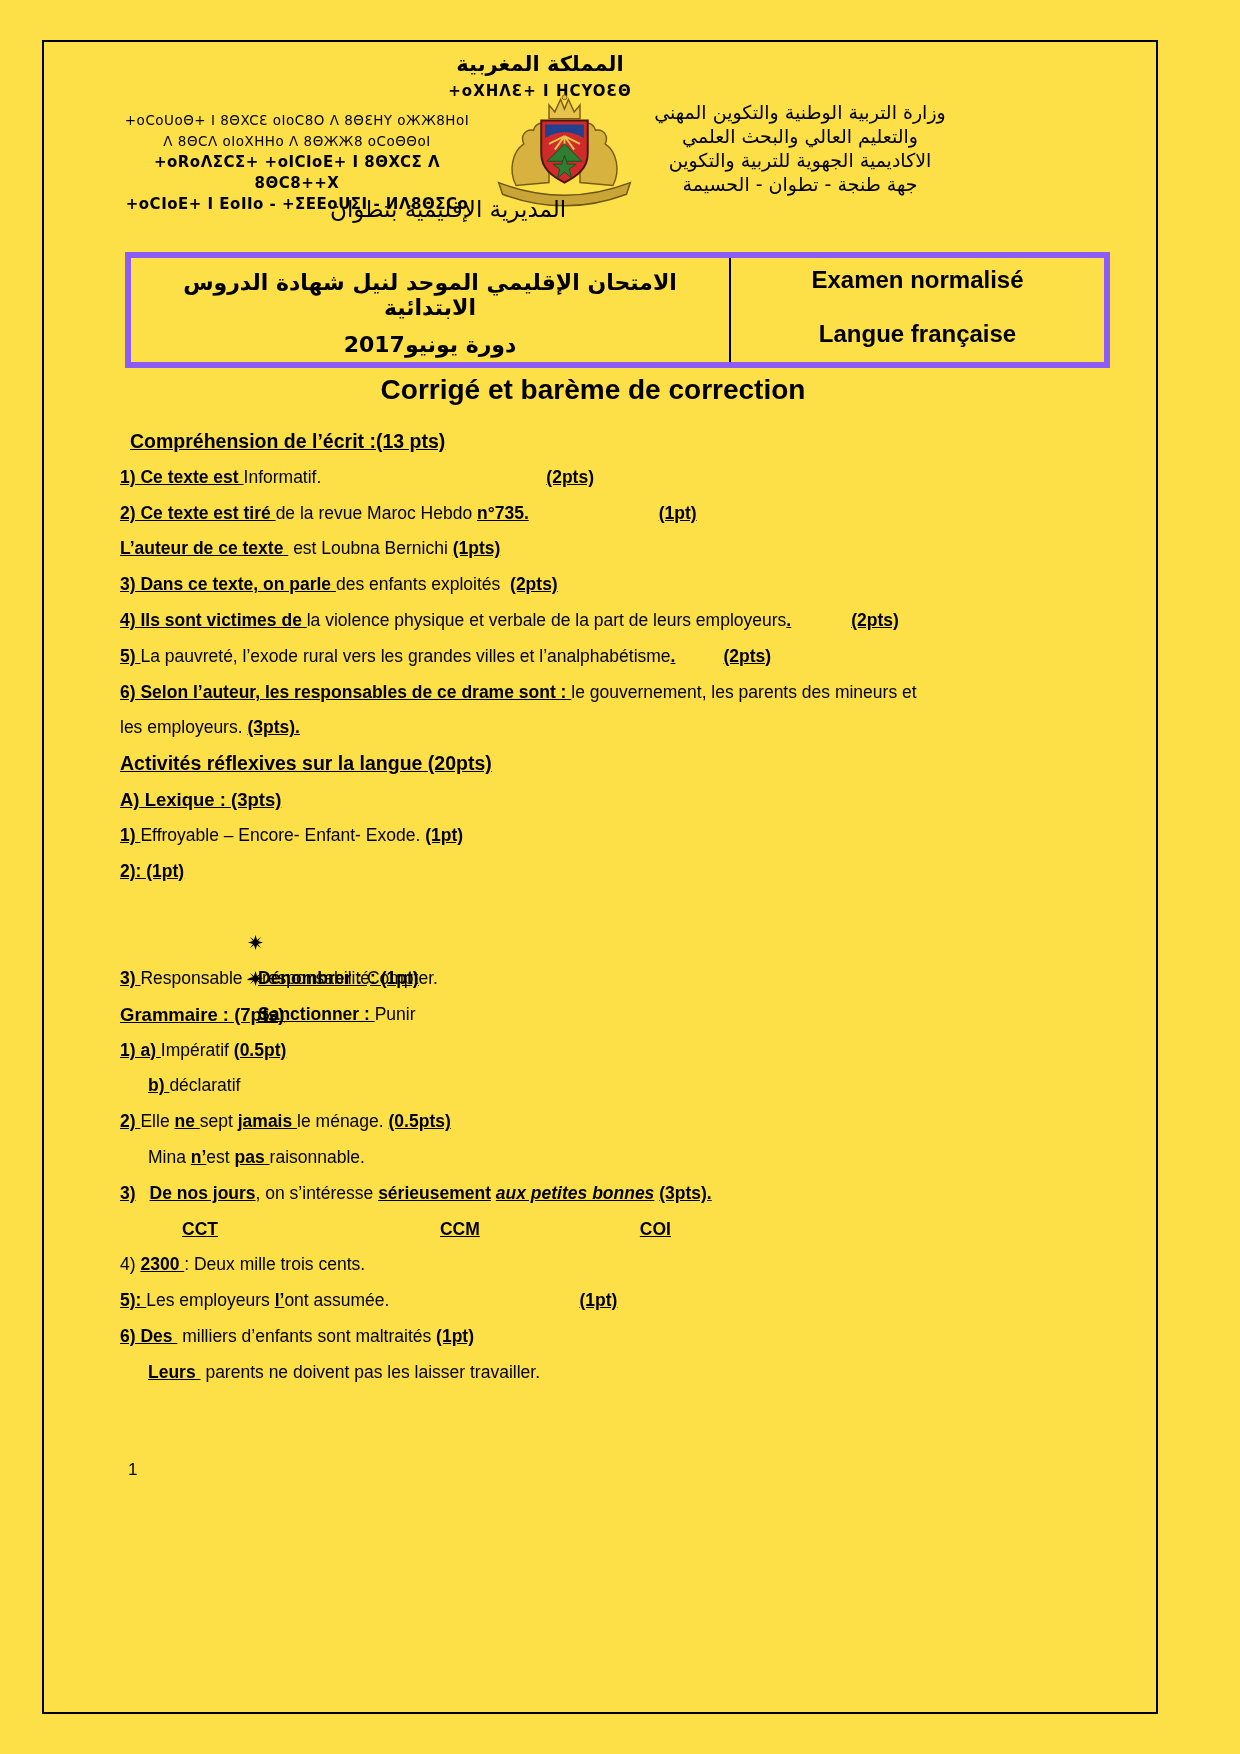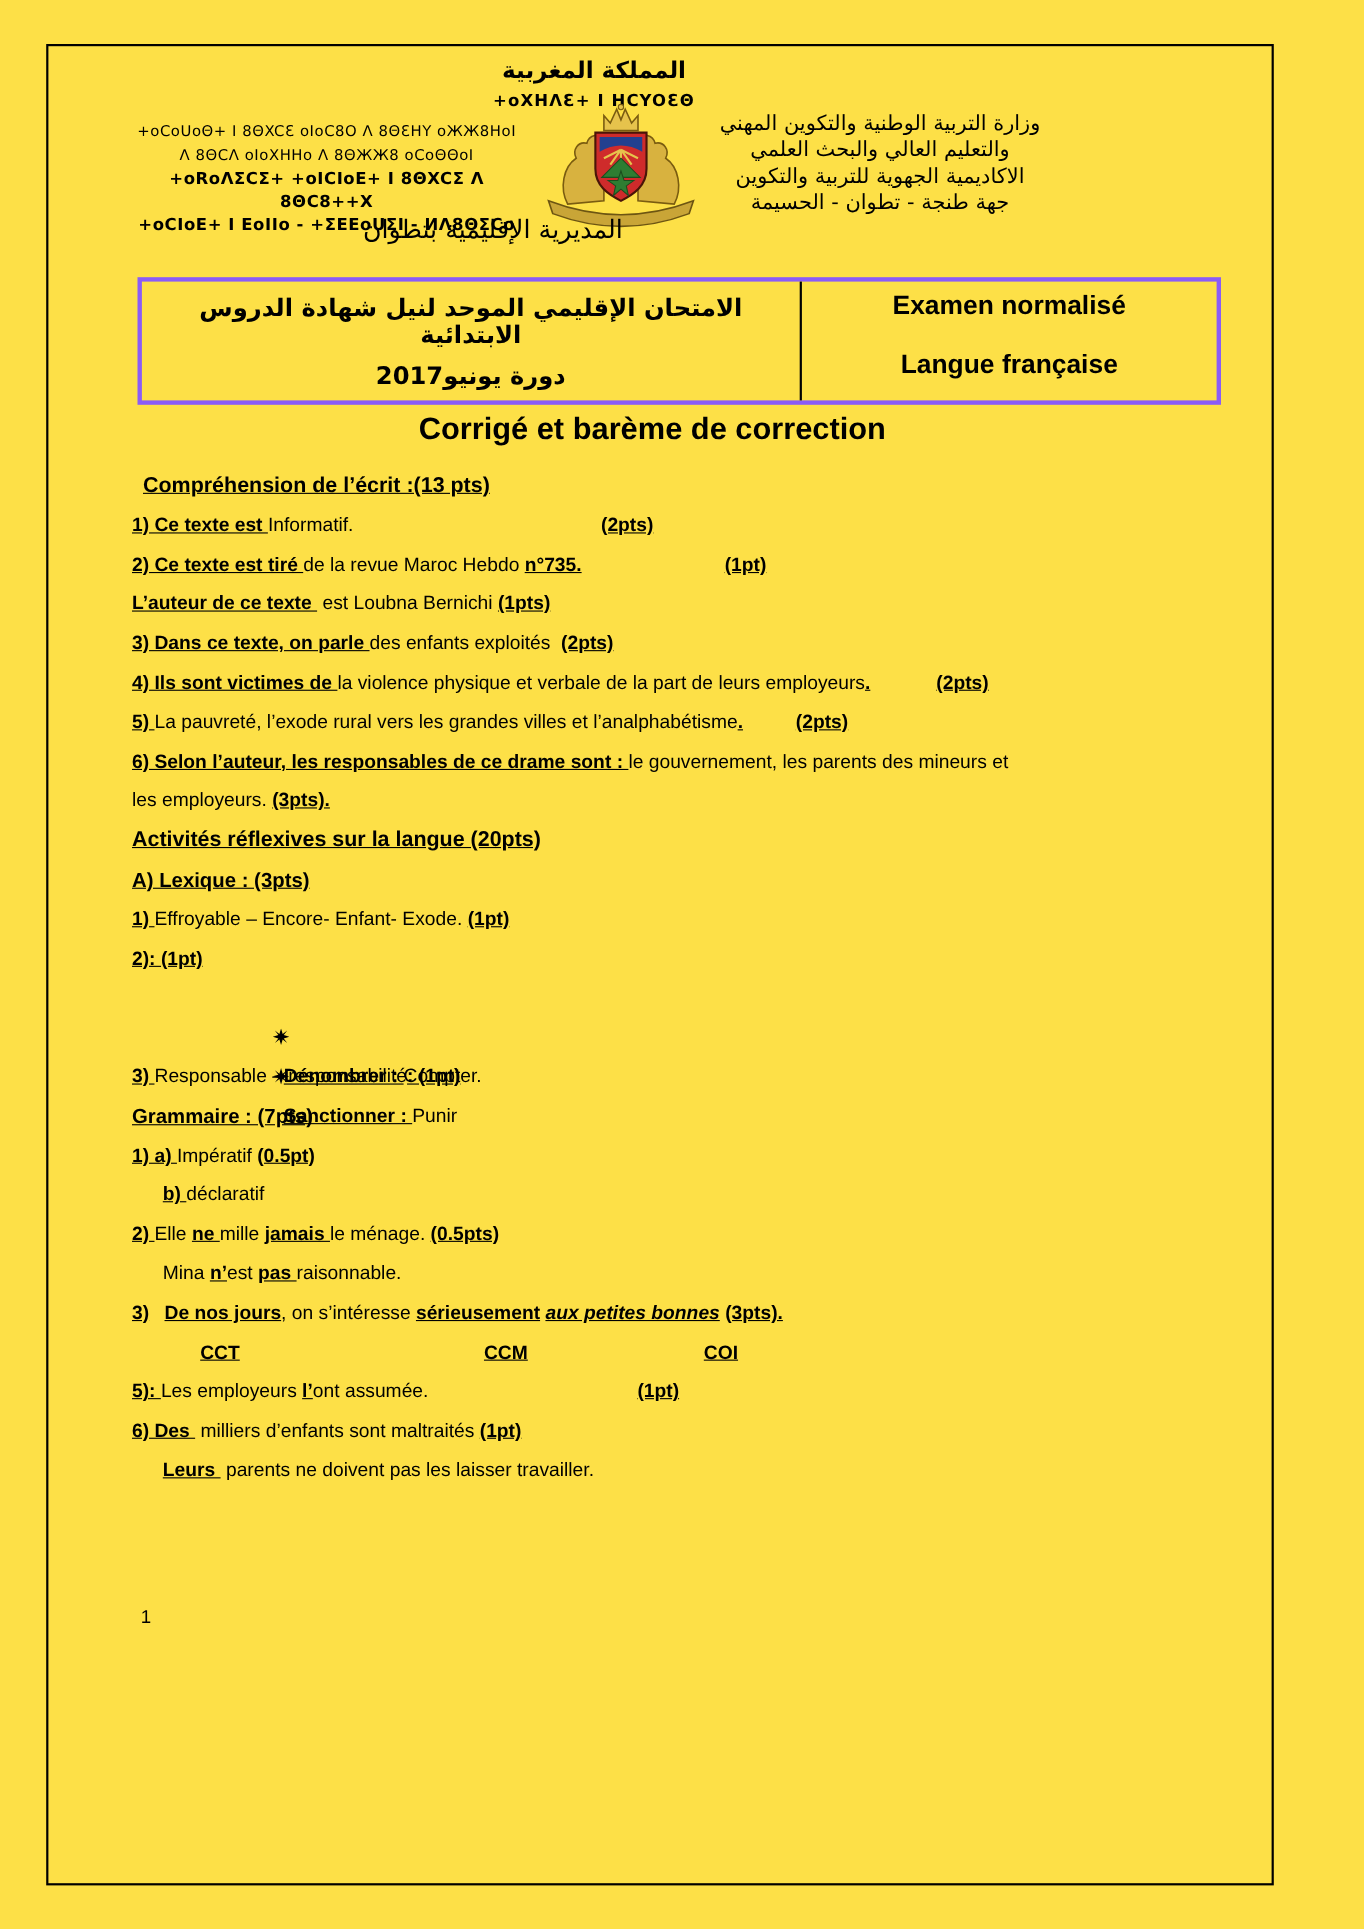--- a/index.html
+++ b/index.html
@@ -13,21 +13,21 @@
               font-size:15px;font-weight:bold;letter-spacing:1px;font-family:"DejaVu Sans",sans-serif;}
   .tifinagh-block{position:absolute;top:110px;left:112px;width:370px;text-align:center;
               font-size:13.5px;line-height:21px;font-family:"DejaVu Sans",sans-serif;letter-spacing:0.5px;}
   .tifinagh-block .tf-line:nth-child(3),
   .tifinagh-block .tf-line:nth-child(4){font-weight:bold;font-size:15px;}
   .emblem{position:absolute;left:487px;top:92px;width:155px;height:124px;}
   .arabic-block{position:absolute;top:100px;left:645px;width:310px;text-align:center;
               font-size:19px;line-height:24px;}
   .directorate{position:absolute;top:196px;left:330px;width:460px;text-align:left;font-size:23px;}
   .exam-table{position:absolute;top:252px;left:125px;width:985px;height:116px;
-              border:4px solid #8b5cf6;display:flex;box-sizing:border-box;}
+              border:6px solid #8b5cf6;display:flex;box-sizing:border-box;}
   .cell-left{width:600px;border-right:2px solid #000;box-sizing:border-box;text-align:center;}
   .exam-title{font-size:22px;font-weight:bold;margin-top:12px;padding:0 8px;}
   .exam-session{font-size:22px;font-weight:bold;margin-top:12px;}
   .cell-right{flex:1;text-align:center;}
   .exam-type{font-size:24px;font-weight:bold;margin-top:8px;}
   .exam-subject{font-size:24px;font-weight:bold;margin-top:26px;}
   .doc-title{position:absolute;top:374px;left:0;right:70px;text-align:center;
              font-size:28px;font-weight:bold;padding-left:16px;}
   .body-content{position:absolute;top:424px;left:120px;right:60px;font-size:17.5px;}
   .line{height:35.8px;line-height:35.8px;white-space:pre;}
@@ -119,23 +119,24 @@
 </span><span class="sp" style="width: 20px;"></span><span class="seg b">Dénombrer : </span><span class="seg">Compter.</span></div>
       <div class="line bullet"><span class="star">
   <svg width="15" height="15" viewBox="0 0 16 16">
             <path d="M8 0 L9.6 5.4 L14 2 L10.6 6.4 L16 8 L10.6 9.6 L14 14 L9.6 10.6 L8 16 L6.4 10.6 L2 14 L5.4 9.6 L0 8 L5.4 6.4 L2 2 L6.4 5.4 Z" fill="#000"></path>
           </svg>
 </span><span class="sp" style="width: 20px;"></span><span class="seg b">Sanctionner : </span><span class="seg">Punir</span></div>
       <div class="line"><span class="seg b">3) </span><span class="seg">Responsable – responsabilité</span><span class="seg b">: (1pt)</span></div>
       <div class="line h2"><span class="seg b u">Grammaire : (7pts)</span></div>
       <div class="line"><span class="seg b">1) a) </span><span class="seg">Impératif </span><span class="seg b">(0.5pt)</span></div>
       <div class="line ind"><span class="seg b">b) </span><span class="seg">déclaratif</span></div>
-      <div class="line"><span class="seg b">2) </span><span class="seg">Elle </span><span class="seg b">ne </span><span class="seg">mille </span><span class="seg b">jamais </span><span class="seg">le ménage. </span><span class="seg b">(0.5pts)</span></div>
+      <div class="line"><span class="seg b">2) </span><span class="seg">Elle </span><span class="seg b">ne </span><span class="seg">sept </span><span class="seg b">jamais </span><span class="seg">le ménage. </span><span class="seg b">(0.5pts)</span></div>
       <div class="line ind"><span class="seg">Mina </span><span class="seg b">n’</span><span class="seg">est </span><span class="seg b">pas </span><span class="seg">raisonnable.</span></div>
       <div class="line"><span class="seg b">3)</span><span class="sp" style="width: 14px;"></span><span class="seg b u">De nos jours</span><span class="seg">, on s’intéresse </span><span class="seg b u">sérieusement</span><span class="seg"> </span><span class="seg b u i">aux petites bonnes</span><span class="seg"> </span><span class="seg b">(3pts).</span></div>
       <div class="line ccline"><span class="seg b">CCT</span><span class="sp" style="width: 222px;"></span><span class="seg b">CCM</span><span class="sp" style="width: 160px;"></span><span class="seg b">COI</span></div>
+      <div class="line"><span class="seg">4) </span><span class="seg b">2300 </span><span class="seg">: Deux mille trois cents.</span></div>
       <div class="line"><span class="seg b">5): </span><span class="seg">Les employeurs </span><span class="seg b">l’</span><span class="seg">ont assumée.</span><span class="sp" style="width: 190px;"></span><span class="seg b">(1pt)</span></div>
       <div class="line"><span class="seg b">6) Des </span><span class="seg"> milliers d’enfants sont maltraités </span><span class="seg b">(1pt)</span></div>
       <div class="line ind"><span class="seg b">Leurs </span><span class="seg"> parents ne doivent pas les laisser travailler.</span></div>
     </div>
 
   <div class="page-num">1</div>
 </div>
 
 </body></html>

